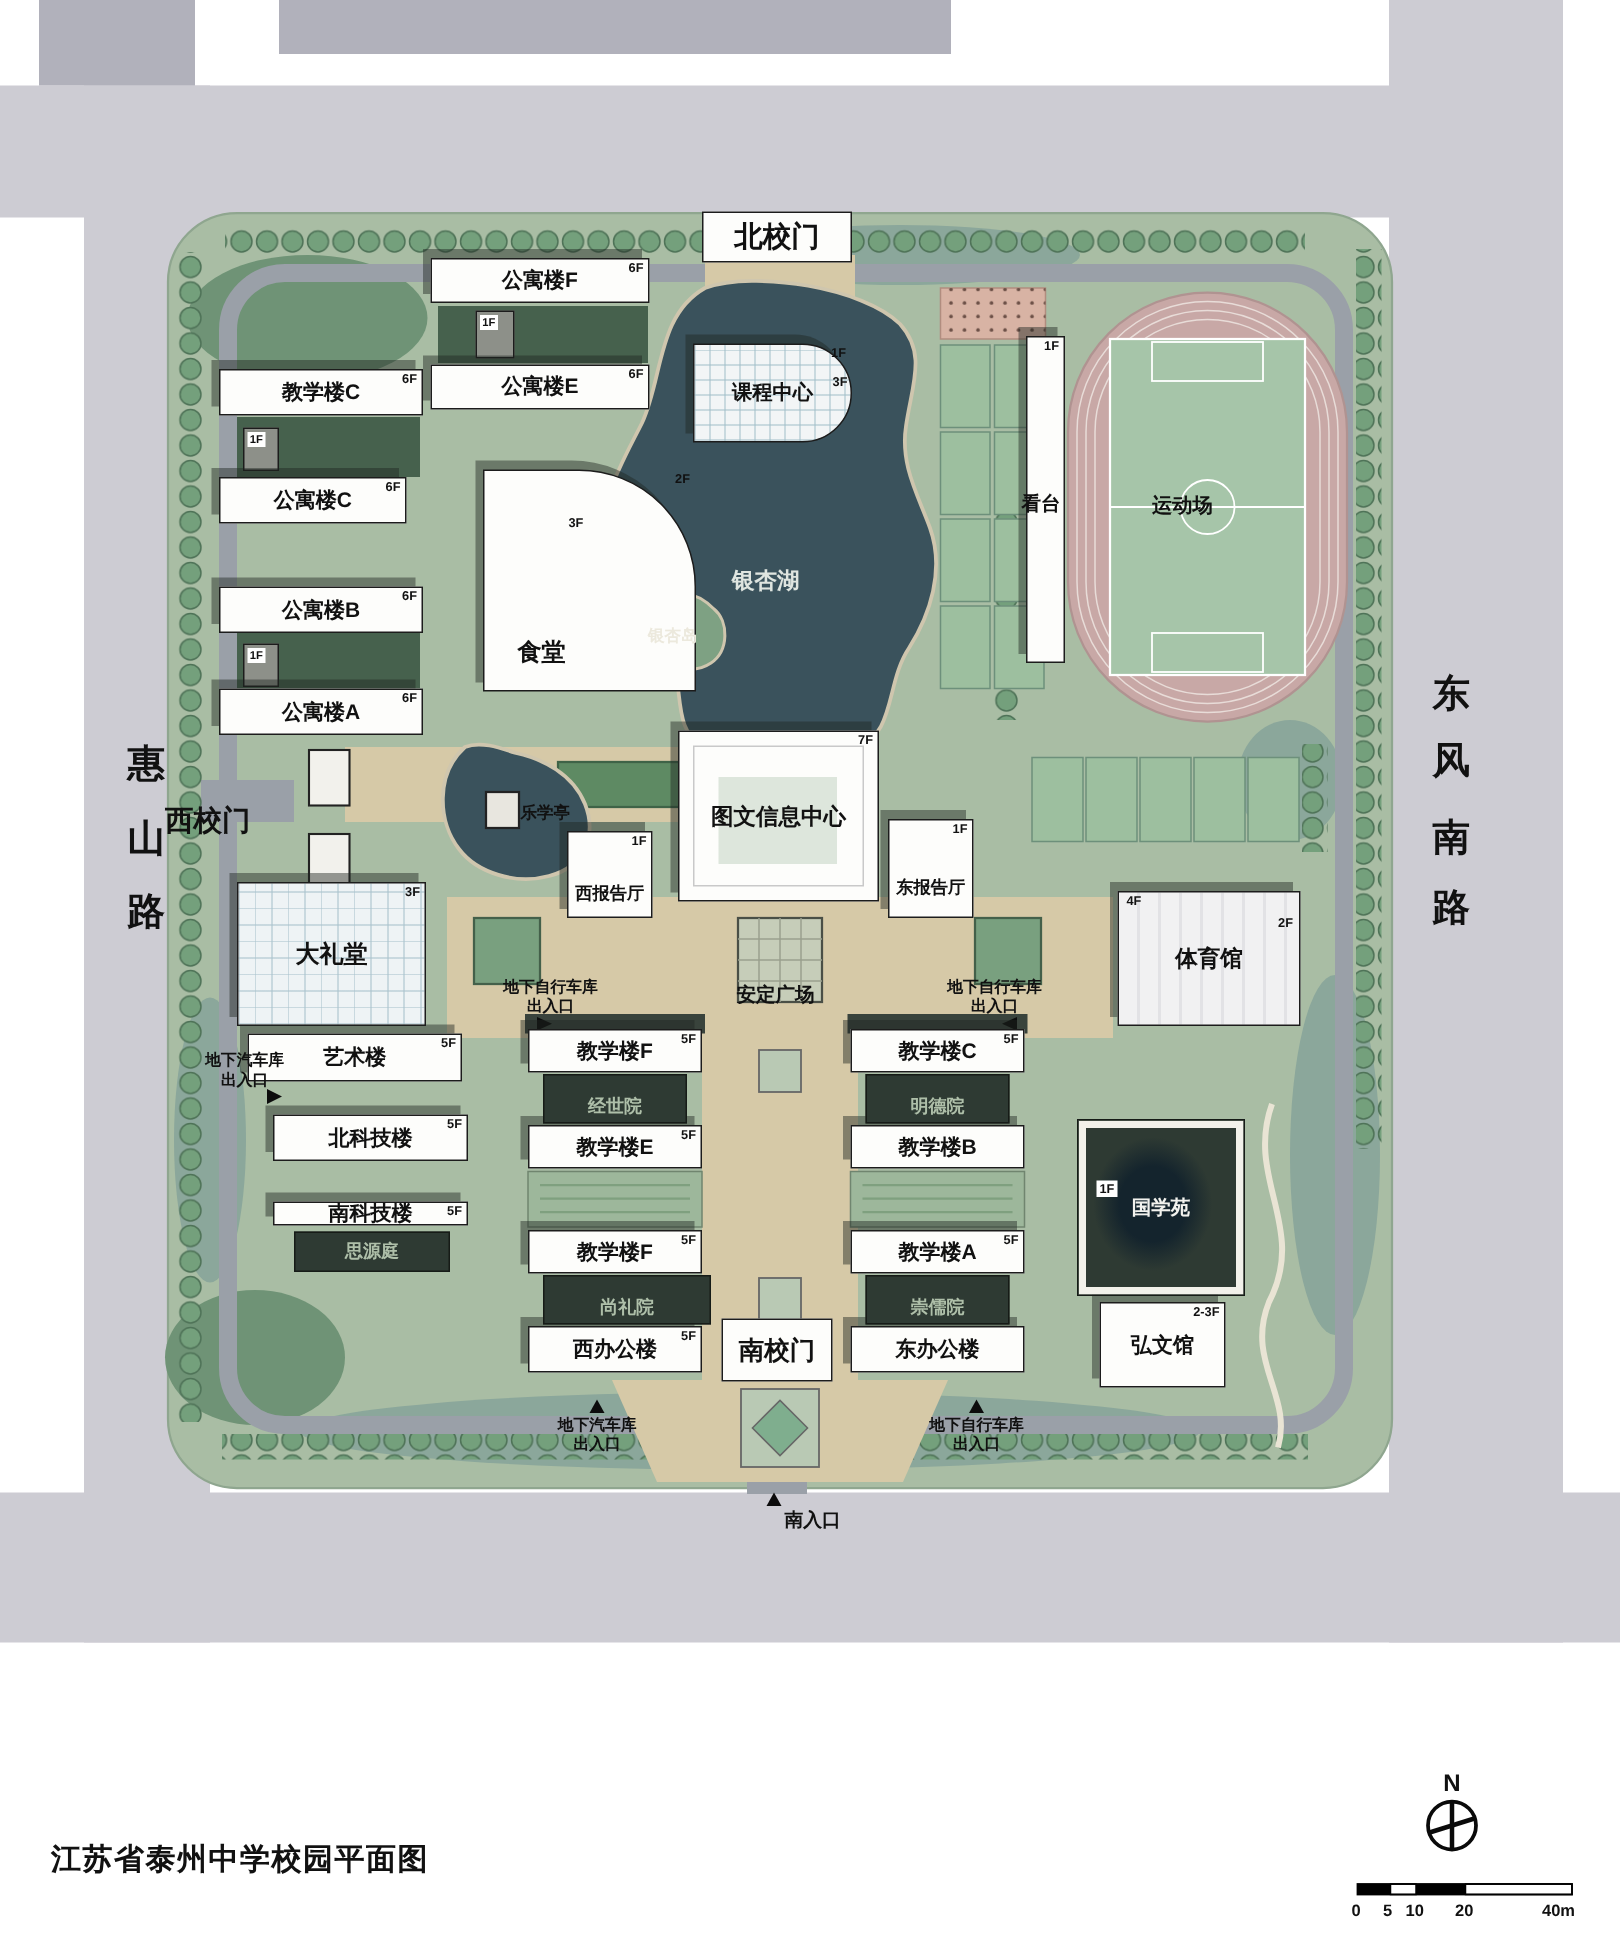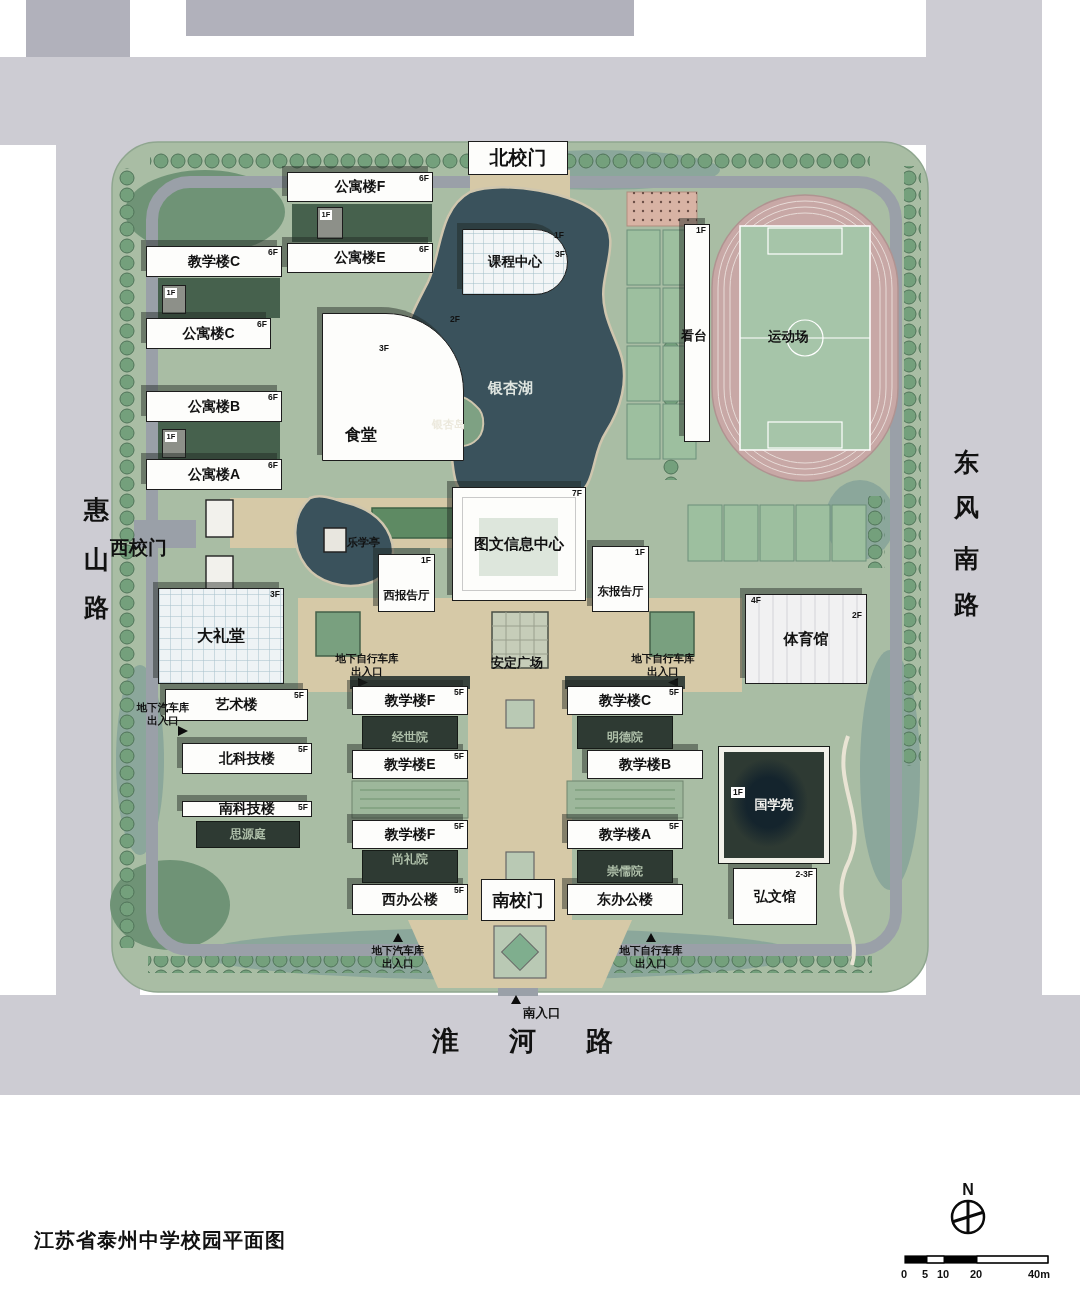--- a/index.html
+++ b/index.html
@@ -57,29 +57,29 @@
   #b-north-science{left:182px;top:743px;width:130px;height:31px;}
   #b-south-science{left:182px;top:801px;width:130px;height:16px;}
   #b-grandstand{left:684px;top:224px;width:26px;height:218px;}
   #b-gym{left:745px;top:594px;width:122px;height:90px;font-size:15px;}
   #b-gym .fl{left:5px;right:auto;}
   #b-gym .fl2{top:16px;right:4px;}
   #b-teaching-f{left:352px;top:686px;width:116px;height:29px;}
   #b-teaching-e{left:352px;top:750px;width:116px;height:29px;}
   #b-teaching-d{left:352px;top:820px;width:116px;height:29px;}
   #b-teaching-c{left:567px;top:686px;width:116px;height:29px;}
-  #b-teaching-b{left:567px;top:750px;width:116px;height:29px;margin-left:20px;}
+  #b-teaching-b{left:567px;top:750px;width:116px;height:29px;}
   #b-teaching-a{left:567px;top:820px;width:116px;height:29px;}
   #b-west-office{left:352px;top:884px;width:116px;height:31px;}
   #b-east-office{left:567px;top:884px;width:116px;height:31px;}
   #b-hongwen{left:733px;top:868px;width:84px;height:57px;font-size:14px;}
   
   #c-jingshi{left:362px;top:716px;width:96px;height:33px;align-items:flex-end;padding-bottom:2px;}
   #c-mingde{left:577px;top:716px;width:96px;height:33px;align-items:flex-end;padding-bottom:2px;}
-  #c-shangli{left:362px;top:850px;width:96px;height:33px;align-items:flex-start;padding-bottom:2px;}
+  #c-shangli{left:362px;top:850px;width:112px;height:33px;align-items:flex-end;padding-bottom:2px;}
   #c-chongru{left:577px;top:850px;width:96px;height:33px;align-items:flex-end;padding-bottom:2px;}
   #c-siyuan{left:196px;top:783px;width:104px;height:27px;margin-top:38px;}
   #c-guoxue{left:718px;top:746px;width:112px;height:118px;}
   
   .gate{position:absolute;background:#fdfdfb;border:1.6px solid #1c1c1c;display:flex;
         align-items:center;justify-content:center;font-weight:700;box-sizing:border-box;}
   #g-north{left:468px;top:141px;width:100px;height:34px;font-size:19px;}
   #g-south{left:481px;top:879px;width:74px;height:42px;font-size:17px;}
   
   #r-north{left:392px;top:84px;font-size:27px;letter-spacing:52px;}
@@ -253,21 +253,20 @@
 
   <g>
     <rect x="905" y="1256" width="22" height="7" fill="#000"></rect>
     <rect x="927" y="1256" width="17" height="7" fill="#fff" stroke="#000"></rect>
     <rect x="944" y="1256" width="33" height="7" fill="#000"></rect>
     <rect x="977" y="1256" width="71" height="7" fill="#fff" stroke="#000"></rect>
     <rect x="905" y="1256" width="143" height="7" fill="none" stroke="#000" stroke-width="1.2"></rect>
   </g>
 </svg>
 
-<div class="lbl" id="r-south">淮河路</div>
 <div class="lbl" id="r-west">惠山路</div>
 <div class="lbl" id="r-east">东风南路</div>
 
 <div class="gate" id="g-north">
       <span>北校门</span>
     </div>
 <div class="gate" id="g-south">
       <span>南校门</span>
     </div>
 <div class="lbl" id="l-west-gate">西校门</div>

